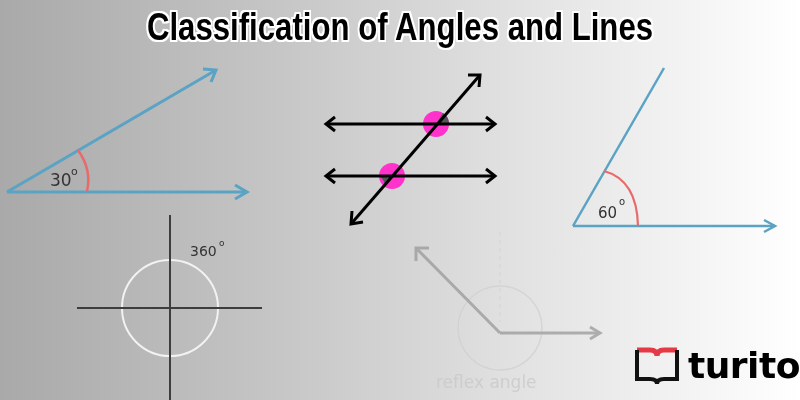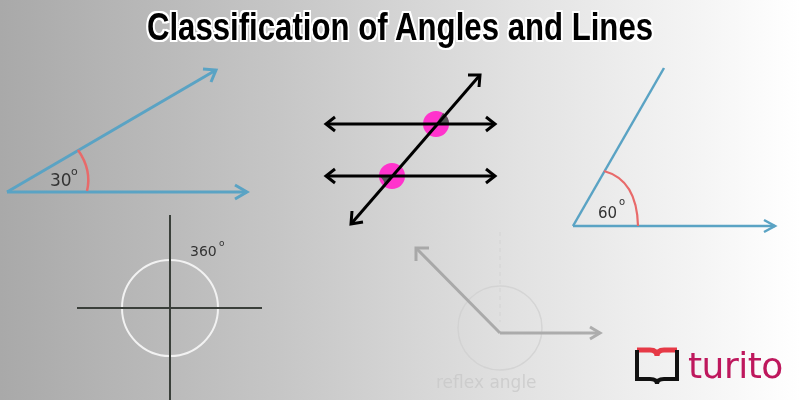--- a/index.html
+++ b/index.html
@@ -11,21 +11,21 @@
   .title {
     position:absolute; left:0; right:0; top:6px; text-align:center;
     font-family: "Liberation Sans", sans-serif; font-weight:bold;
     font-size:38px; color:#000; letter-spacing:0px;
     transform: scaleX(0.82);
     text-shadow: -2px 0 #fff, 2px 0 #fff, 0 -2px #fff, 0 2px #fff,
                  -2px -2px #fff, 2px 2px #fff, -2px 2px #fff, 2px -2px #fff;
   }
   svg.diagram { position:absolute; left:0; top:0; }
   .logo { position:absolute; left:632px; top:345px; display:flex; align-items:center; gap:6px; }
-  .logo-text { font-family:"DejaVu Sans", sans-serif; font-size:36px; font-weight:400; color:#be185d; letter-spacing:-0.5px; }
+  .logo-text { font-family:"DejaVu Sans", sans-serif; font-size:36px; font-weight:700; color:#000000; letter-spacing:-0.5px; }
 </style>
 </head>
 <body>
 
 <div class="title">Classification of Angles and Lines</div>
 
 <svg class="diagram" width="800" height="400" viewBox="0 0 800 400">
 
   <g>
     <line x1="7" y1="192" x2="216" y2="70" stroke="#5aa3c4" stroke-width="3"></line>

